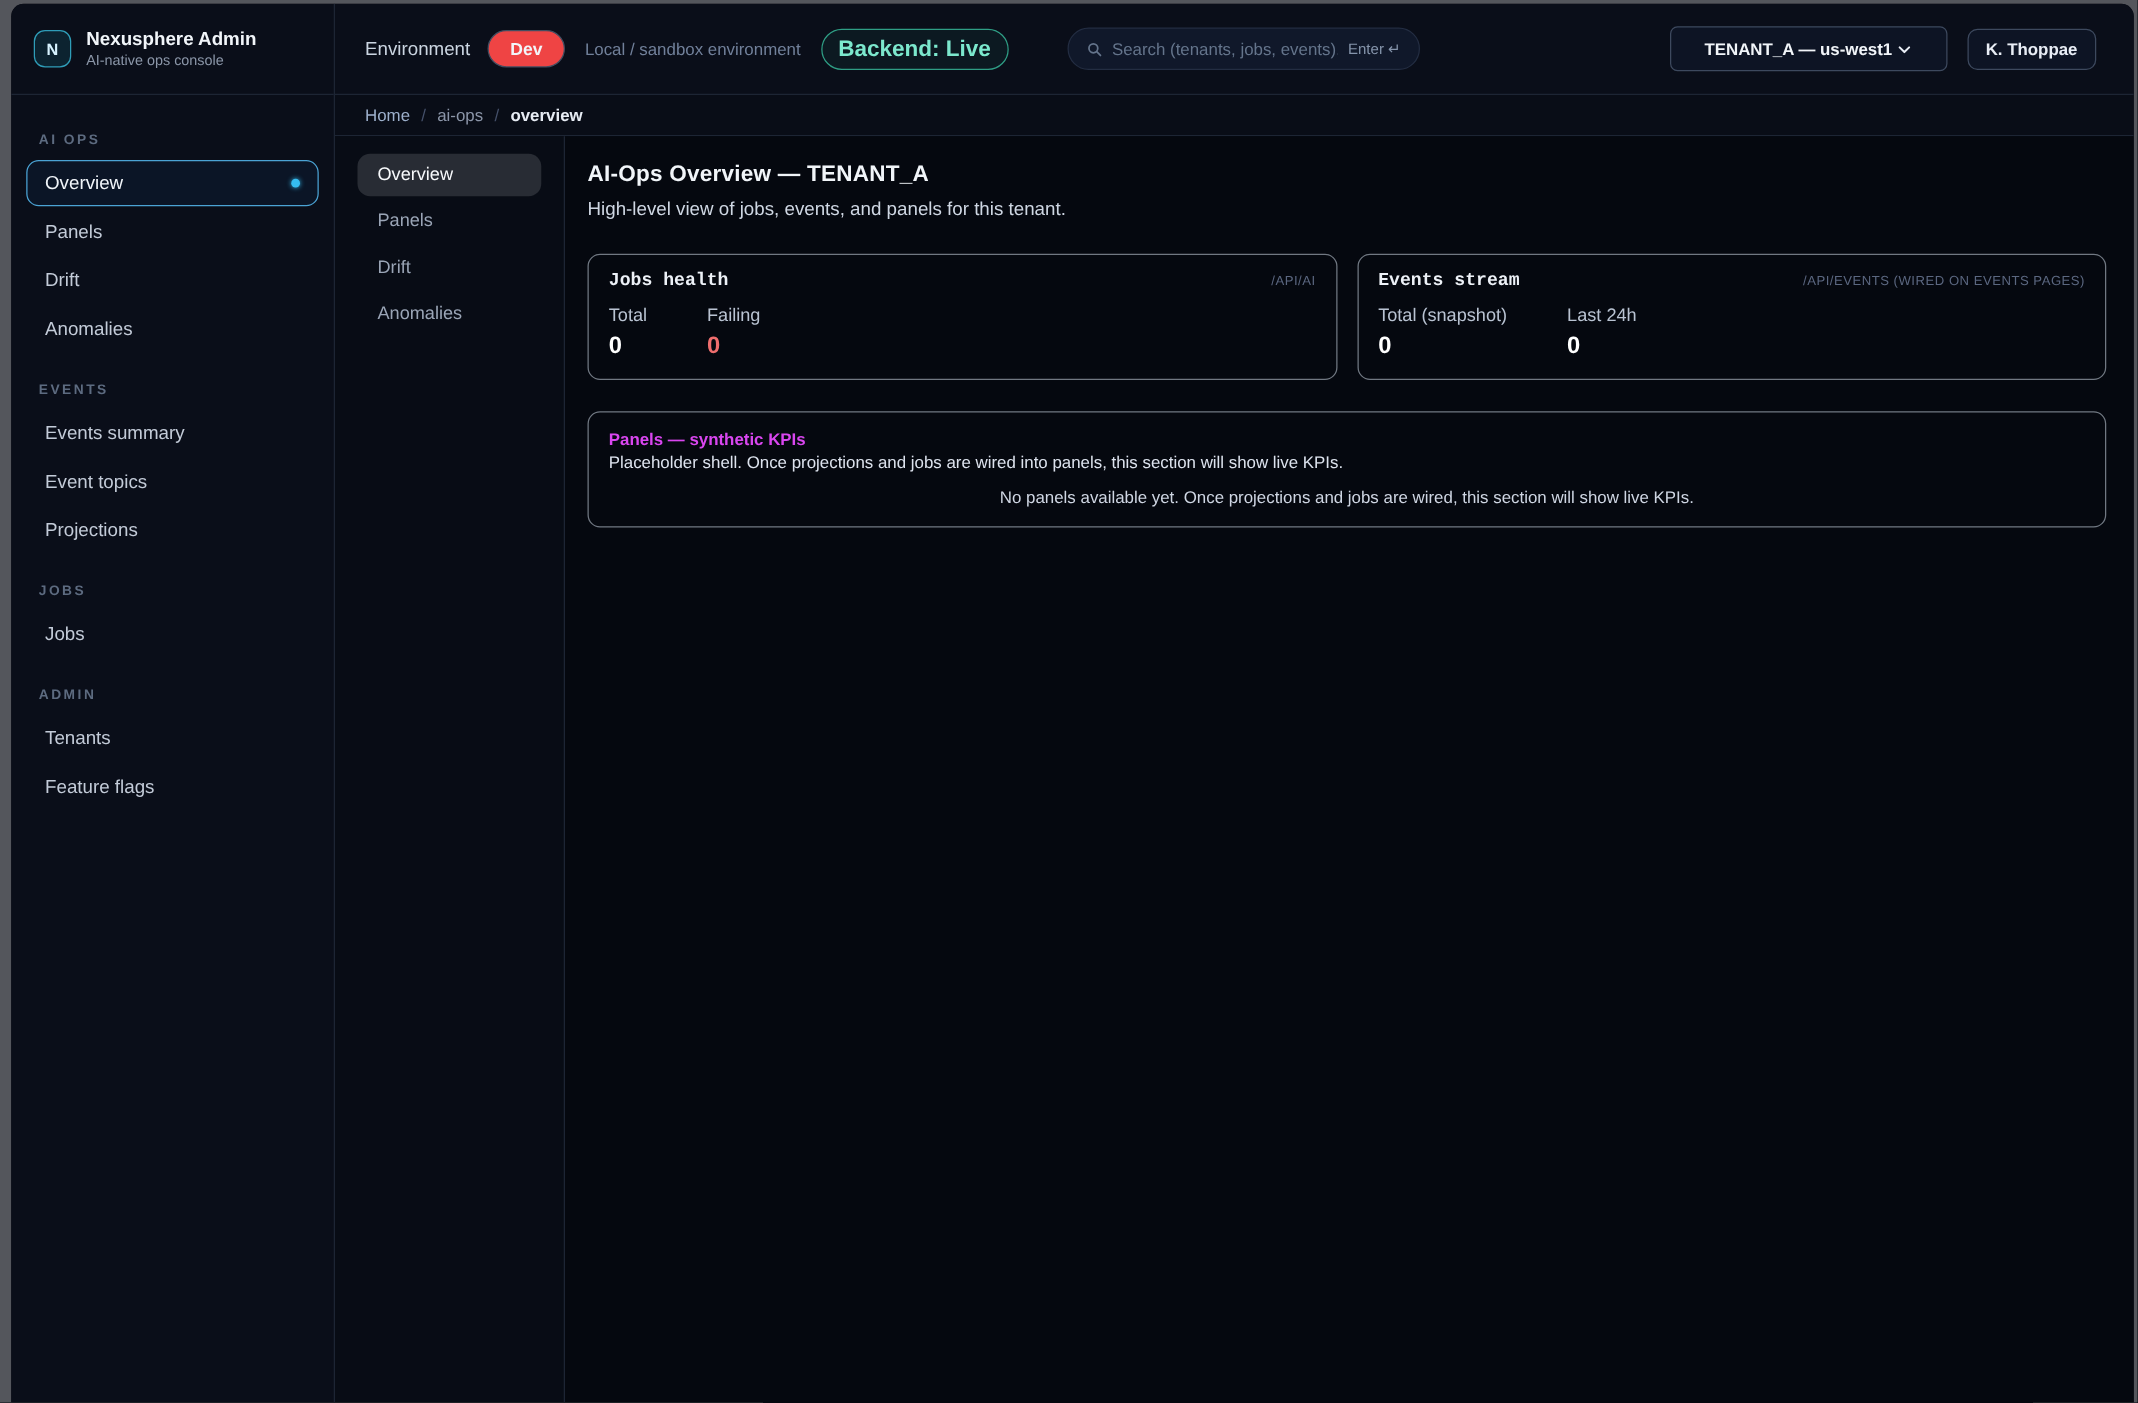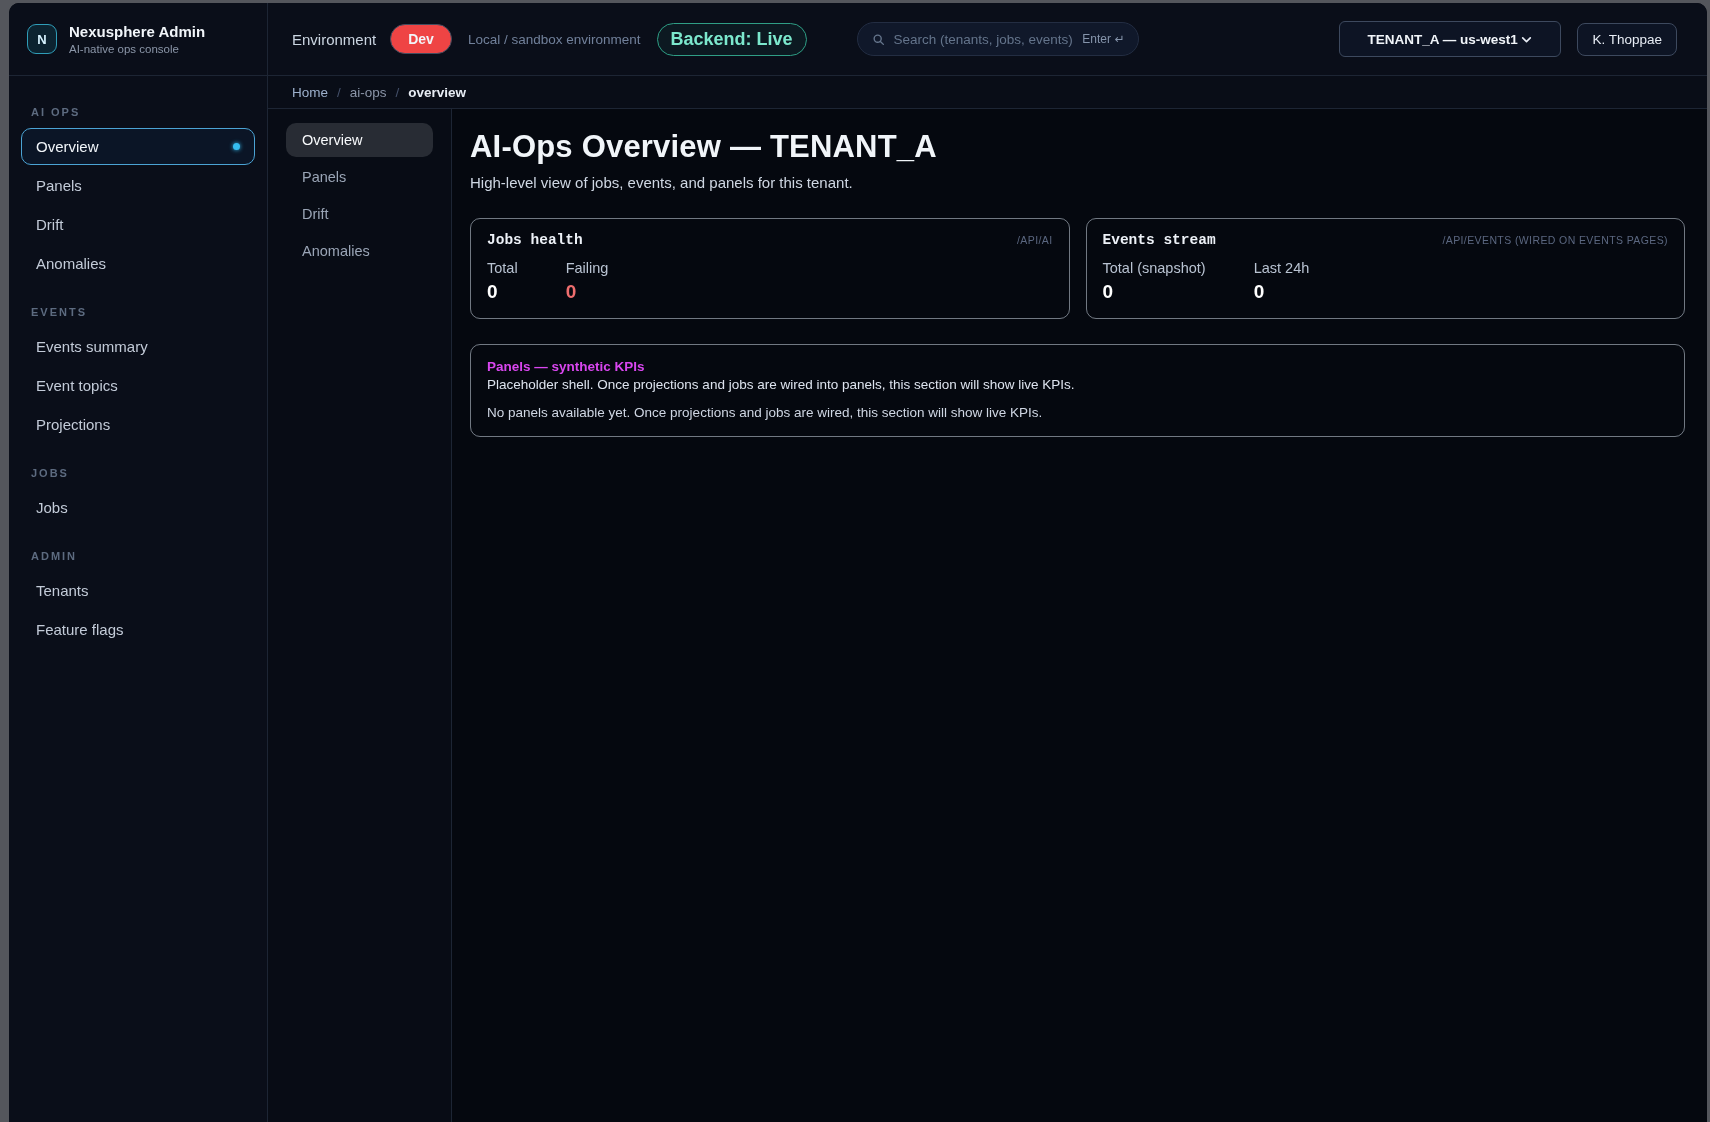--- a/index.html
+++ b/index.html
@@ -102,21 +102,21 @@
     margin-left:200px;
     width:222px; height:36px;
     background:#0d1424; border:1px solid #3d495e; border-radius:6px;
     display:flex; align-items:center; justify-content:space-between;
     padding:0 27px; cursor:pointer;
   }
   .tenant-select .val { font-size:13.5px; font-weight:bold; color:#f1f5f9; }
   .user-btn {
     margin-left:16px;
     border:1px solid #3d495e; background:#0d1424; border-radius:8px;
-    padding:8px 14px; font-size:13.5px; font-weight:400; color:#e8edf5;
+    padding:8px 14px; font-size:13.5px; font-weight:700; color:#e8edf5;
     cursor:pointer; white-space:nowrap;
   }
   .breadcrumb {
     height:33px; flex:0 0 33px;
     background:#090d17;
     border-bottom:1px solid #1d2534;
     display:flex; align-items:center; gap:9px;
     padding:0 24px; font-size:13.5px;
   }
   .crumb-home { color:#9db0cc; cursor:pointer; }
@@ -135,21 +135,21 @@
     padding:9px 16px; margin-bottom:3px;
     border-radius:10px;
     font-size:14.5px; color:#9aa5b6; cursor:pointer;
   }
   .subnav-item.active { background:#282c34; color:#f8fafc; }
   .main {
     flex:1; min-width:0;
     background:#05080f;
     padding:20px 22px 0 18px;
   }
-  .page-title { font-size:31px; font-weight:bold; color:#f1f5f9; letter-spacing:0.2px; }
+  .page-title { font-size:18px; font-weight:bold; color:#f1f5f9; letter-spacing:0.2px; }
   .page-sub { font-size:15px; color:#cfd7e3; margin-top:9px; }
   .cards {
     display:grid; grid-template-columns:1fr 1fr; gap:16px;
     margin-top:27px;
   }
   .card {
     border:1px solid rgba(203,213,225,0.55);
     border-radius:10px;
     padding:13px 16px 15px;
     min-height:95px;
@@ -167,21 +167,21 @@
   .stat-value { font-size:19px; font-weight:bold; color:#ffffff; margin-top:5px; }
   .stat-value.failing { color:#ef6e6e; }
   .panels-box {
     margin-top:25px;
     border:1px solid rgba(203,213,225,0.55);
     border-radius:10px;
     padding:14px 16px 16px;
   }
   .panels-title { font-size:13.5px; font-weight:bold; color:#d946ef; }
   .panels-desc { font-size:13.5px; color:#dde3ee; margin-top:3px; }
-  .panels-empty { font-size:13.5px; color:#cfd6e3; margin-top:13px; }
+  .panels-empty { font-size:13.5px; color:#cfd6e3; margin-top:13px;text-align:center; }
 </style>
 </head>
 <body>
 
 <div class="window">
 
   <aside class="sidebar">
     <div class="brand">
       <div class="logo">N</div>
       <div>

